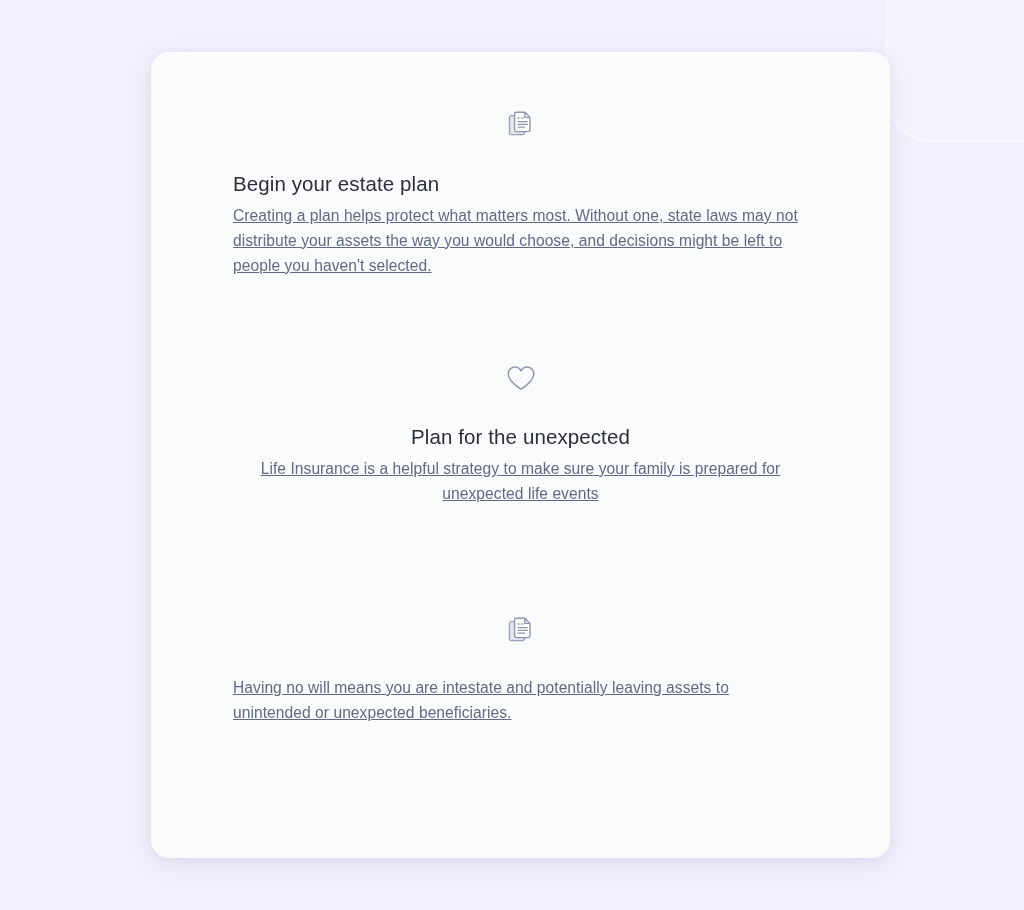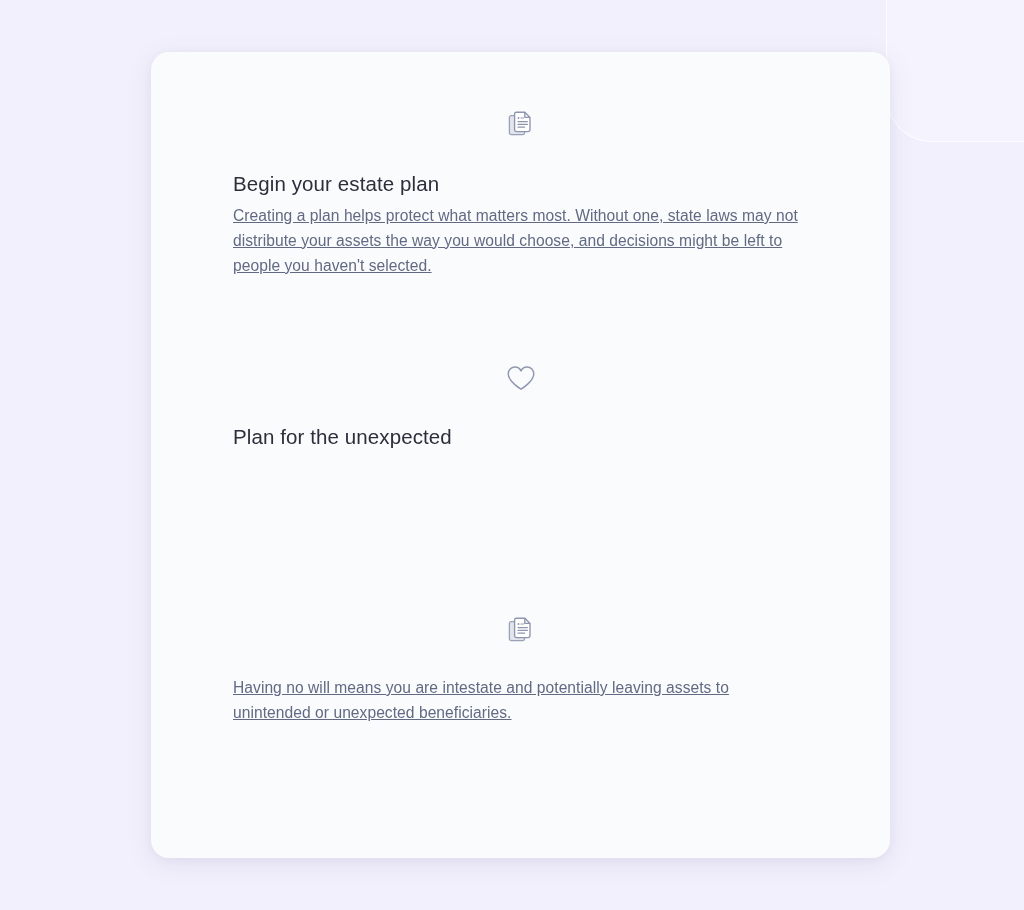--- a/index.html
+++ b/index.html
@@ -53,21 +53,21 @@
   }
 
   .section {
     position: absolute;
     left: 0;
     width: 100%;
     box-sizing: border-box;
     padding: 0 82px 0 82px;
   }
   .section-1 { top: 56px; }
-  .section-2 { top: 309px; }
+  .section-2 { top: 309px; text-align: center; }
   .section-3 { top: 562px; }
 
   .icon-row {
     display: flex;
     justify-content: center;
     align-items: center;
     height: 34px;
     margin-bottom: 28px;
   }
   .icon-row svg { display: block; }
@@ -134,20 +134,21 @@
       <p class="section-body">Creating a plan helps protect what matters most. Without one, state laws may not distribute your assets the way you would choose, and decisions might be left to people you haven't selected.</p>
     </div>
 
     <div class="section section-2">
       <div class="icon-row">
         <svg width="30" height="27" viewBox="0 0 30 27" fill="none" aria-hidden="true">
           <path d="M15 24.2 C 15 24.2 2.2 16.6 2.2 8.8 C 2.2 5.0 5.2 2.1 8.9 2.1 C 11.5 2.1 13.8 3.6 15 5.9 C 16.2 3.6 18.5 2.1 21.1 2.1 C 24.8 2.1 27.8 5.0 27.8 8.8 C 27.8 16.6 15 24.2 15 24.2 Z" fill="none" stroke="#9198ae" stroke-width="1.5" stroke-linejoin="round" stroke-linecap="round"></path>
         </svg>
       </div>
       <h2 class="section-title">Plan for the unexpected</h2>
+      <p class="section-body">Life Insurance is a helpful strategy to make sure your family is prepared for unexpected life events</p>
     </div>
 
     <div class="section section-3">
       <div class="icon-row">
         <svg width="26" height="30" viewBox="0 0 26 30" fill="none" aria-hidden="true">
           <path d="M3.2 5.6 h8.4 l5.0 5.0 v12.2 a1.8 1.8 0 0 1 -1.8 1.8 H3.2 a1.8 1.8 0 0 1 -1.8 -1.8 V7.4 a1.8 1.8 0 0 1 1.8 -1.8 z" fill="#e2e5ee" stroke="#9aa1b6" stroke-width="1.3" stroke-linejoin="round"></path>
           <path d="M8.4 2.2 h8.4 l5.2 5.2 v12.4 a1.8 1.8 0 0 1 -1.8 1.8 H8.4 a1.8 1.8 0 0 1 -1.8 -1.8 V4.0 a1.8 1.8 0 0 1 1.8 -1.8 z" fill="#ffffff" stroke="#8e95ad" stroke-width="1.35" stroke-linejoin="round"></path>
           <path d="M16.8 2.2 v5.2 h5.2" fill="none" stroke="#8e95ad" stroke-width="1.35" stroke-linejoin="round"></path>
           <circle cx="10.5" cy="8.0" r="0.95" fill="#8e95ad"></circle>
           <path d="M13.0 8.0 h2.3" stroke="#8e95ad" stroke-width="1.2" stroke-linecap="round"></path>

